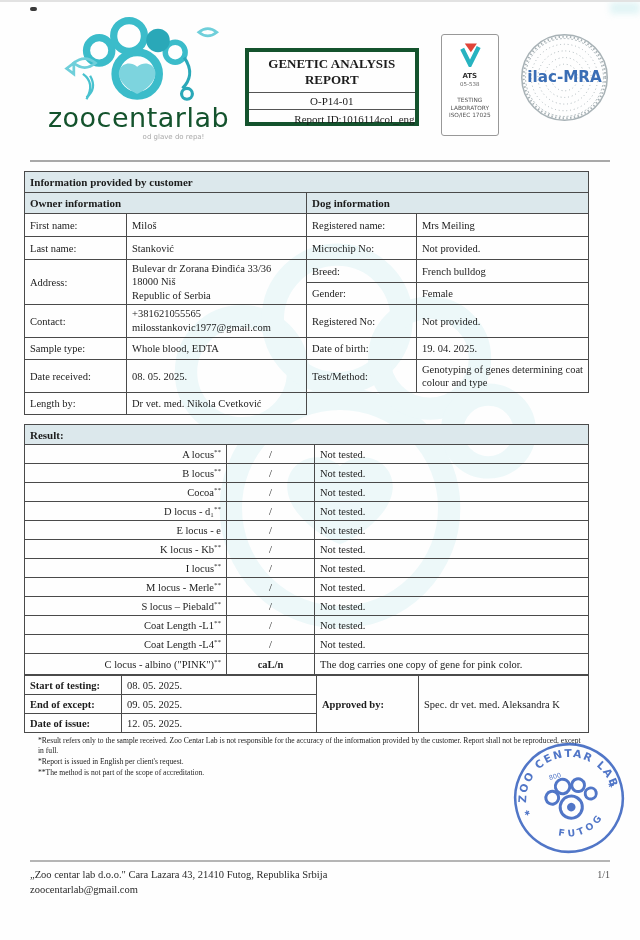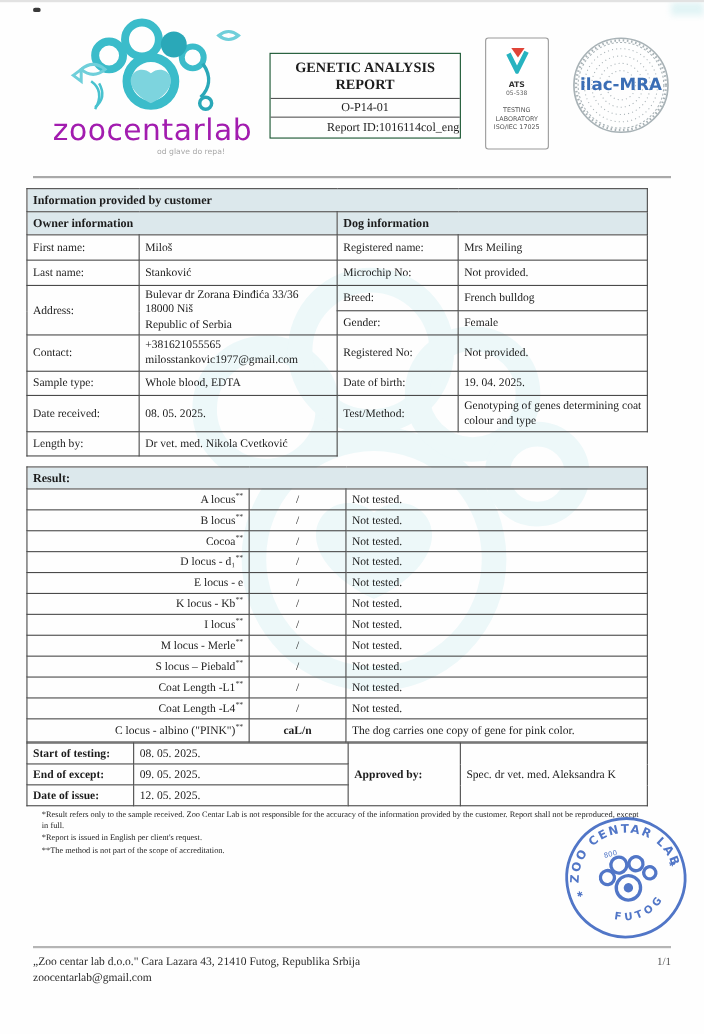--- a/index.html
+++ b/index.html
@@ -4,23 +4,23 @@
 <style>
   html,body{margin:0;padding:0;background:#e9e9e9;}
   .page{position:relative;width:640px;height:940px;background:#fefefe;margin:0 auto;
         font-family:"Liberation Serif",serif;color:#1c1c1c;overflow:hidden;
         border-top:2px solid #e2e2e2;}
   .scan-mark{position:absolute;left:30px;top:5px;width:7px;height:4px;background:#3a3a3a;border-radius:2px;}
   .corner-smear{position:absolute;right:0;top:0;width:30px;height:12px;background:#bfe9ec;opacity:.45;filter:blur(3px);}
   
   .header{position:relative;display:flex;padding:14px 28px 0 36px;height:158px;box-sizing:border-box;}
   .logo-block{width:218px;text-align:center;}
-  .logo-text{font-family:"DejaVu Sans",sans-serif;font-size:27px;color:#a21caf;letter-spacing:.5px;margin-top:-4px;}
+  .logo-text{font-family:"DejaVu Sans",sans-serif;font-size:27px;color:#14532d;letter-spacing:.5px;margin-top:-4px;}
   .tagline{font-family:"DejaVu Sans",sans-serif;font-size:7px;color:#a9a9a9;margin-top:0;padding-left:70px;}
-  .title-box{width:184px;margin-left:4px;margin-top:32px;border:1px solid #14532d;height:78px;box-sizing:border-box;}
+  .title-box{width:184px;margin-left:4px;margin-top:32px;border:4px solid #14532d;height:78px;box-sizing:border-box;}
   .title-main{font-weight:bold;font-size:13px;text-align:center;padding:4px 8px 3px;line-height:1.25;border-bottom:1px solid #555;}
   .title-code{font-size:11px;text-align:center;padding:2px 0;border-bottom:1px solid #555;}
   .title-id{font-size:11px;text-align:right;padding:3px 0;}
   .ats-badge{width:62px;height:102px;margin-left:22px;margin-top:18px;border:1px solid #999;border-radius:3px;
              text-align:center;padding-top:6px;box-sizing:border-box;background:#fff;}
   .ats-name{font-family:"DejaVu Sans",sans-serif;font-size:7px;font-weight:bold;color:#333;margin-top:1px;}
   .ats-num{font-family:"DejaVu Sans",sans-serif;font-size:5.5px;color:#666;margin-top:1px;}
   .ats-lines{font-family:"DejaVu Sans",sans-serif;font-size:5.8px;color:#555;margin-top:10px;line-height:1.4;}
   .ilac-wrap{margin-left:18px;margin-top:14px;}
   

